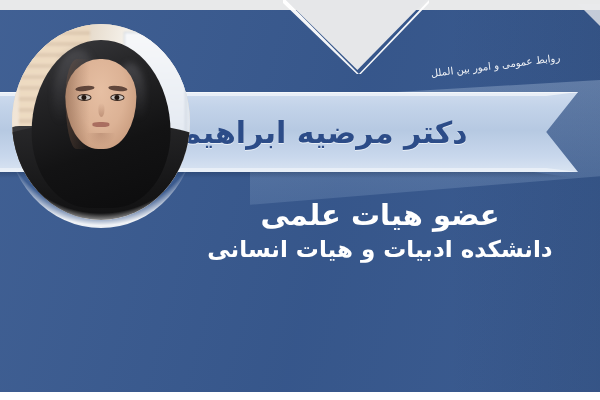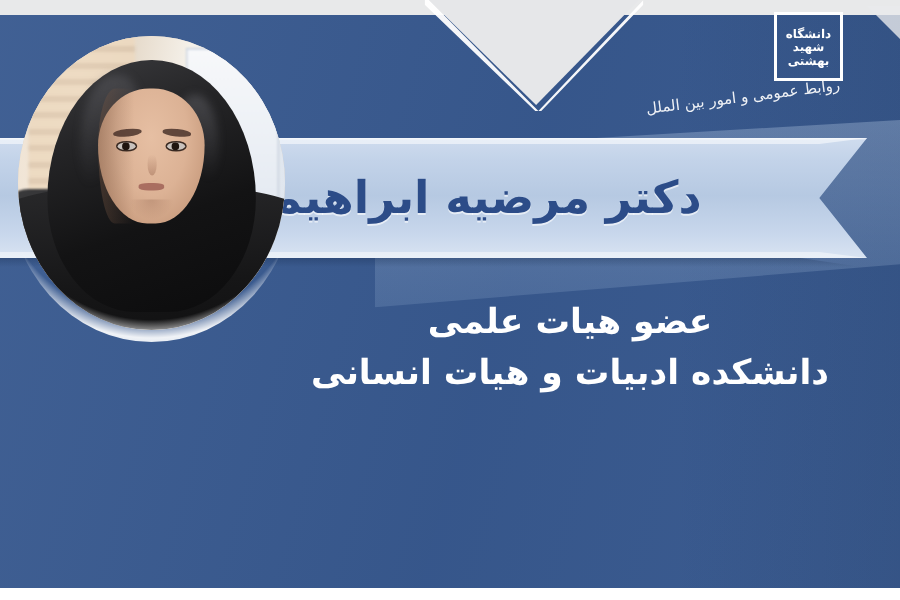--- a/index.html
+++ b/index.html
@@ -175,21 +175,21 @@
   .subtitle {
     position: absolute;
     left: 170px;
     top: 198px;
     width: 420px;
     text-align: center;
     direction: rtl;
     color: #ffffff;
   }
   .subtitle .line1 {
-    font-size: 23px;
+    font-size: 29px;
     font-weight: bold;
     line-height: 34px;
     white-space: nowrap;
   }
   .subtitle .line2 {
     font-size: 23px;
     font-weight: bold;
     line-height: 34px;
     white-space: nowrap;
   }
@@ -509,20 +509,17 @@
         <div class="pupil r"></div>
         <div class="nose"></div>
         <div class="mouth"></div>
         <div class="chin-shade"></div>
       </div>
     </div>
     <div class="portrait-ring"></div>
   </div>
 
   <div class="logo">
-    <div class="logo-mark">
-      <div class="logo-mark-inner">دانشگاه شهید بهشتی</div>
-    </div>
     <div class="logo-script">روابط عمومی و امور بین الملل</div>
   </div>
 
   <div class="bottom-strip"></div>
 </div>
 
 </body></html>

